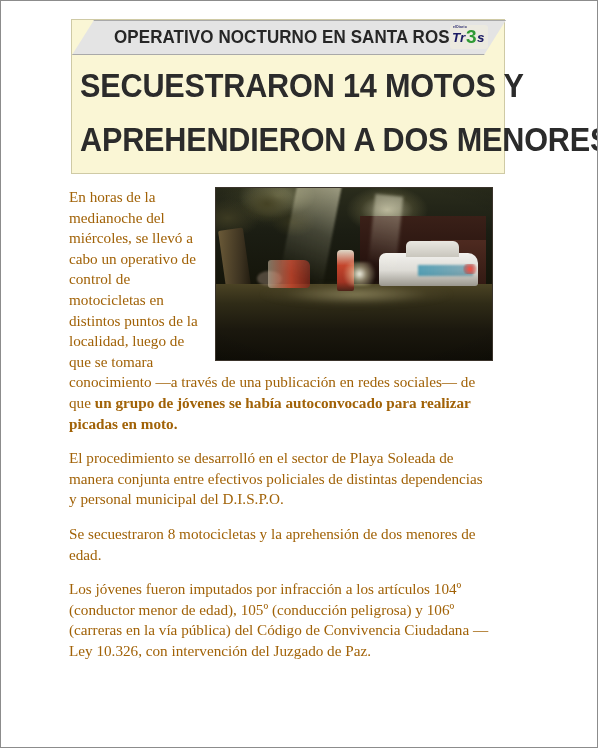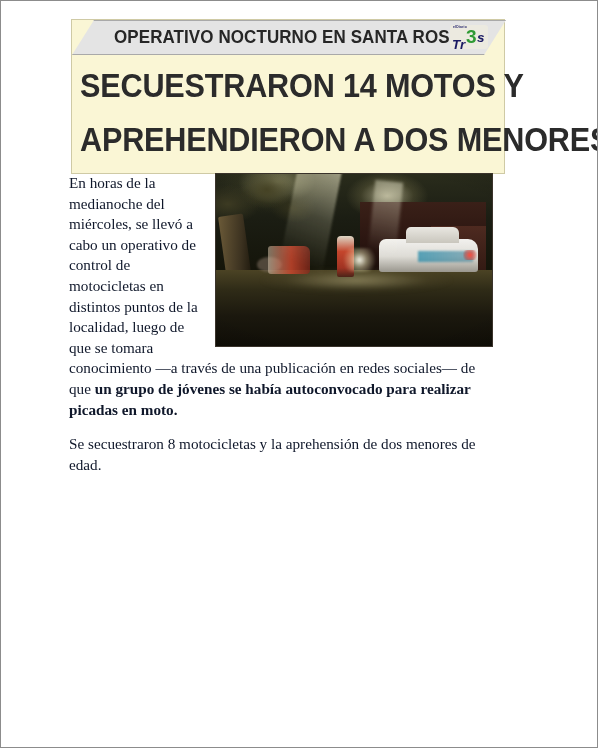--- a/index.html
+++ b/index.html
@@ -98,21 +98,20 @@
     white-space: nowrap;
   }
   .logo .logo-tr {
     position: absolute;
     left: 2px;
     top: 4px;
     font-size: 13.5px;
     color: #1b1b63;
     line-height: 18px;
     font-style: italic;
-    margin-top: 7px;
   }
   .logo .logo-three {
     position: absolute;
     left: 16px;
     top: 1px;
     font-size: 19px;
     color: #2f9a34;
     line-height: 22px;
     font-weight: bold;
   }
@@ -140,26 +139,26 @@
     transform: scaleX(0.90);
     transform-origin: left top;
     white-space: nowrap;
   }
   .headline .hl-line { display: block; }
 
   
   .article {
     position: absolute;
     left: 68px;
-    top: 172px;
+    top: 186px;
     width: 424px;
     font-family: "Liberation Serif", serif;
     font-size: 15.2px;
     line-height: 20.6px;
-    color: #0f172a;
+    color: #a16207;
     text-align: left;
   }
   .article p { margin: 0 0 14px 0; }
   .article strong { font-weight: bold; }
 
   
   .photo {
     float: right;
     width: 278px;
     height: 174px;
@@ -314,18 +313,20 @@
       <div class="ph-car-tail"></div>
       <div class="ph-person"></div>
       <div class="ph-headlight"></div>
       <div class="ph-beam"></div>
       <div class="ph-beam2"></div>
       <div class="ph-vignette"></div>
     </div>
 
     <p><span>En horas de la medianoche del miércoles, se llevó a cabo un operativo de control de motocicletas en distintos puntos de la localidad, luego de que se tomara conocimiento —a través de una publicación en redes sociales— de que </span><strong>un grupo de jóvenes se había autoconvocado para realizar picadas en moto.</strong></p>
 
+    <p>El procedimiento se desarrolló en el sector de Playa Soleada de manera conjunta entre efectivos policiales de distintas dependencias y personal municipal del D.I.S.P.O.</p>
 
     <p>Se secuestraron 8 motocicletas y la aprehensión de dos menores de edad.</p>
 
+    <p>Los jóvenes fueron imputados por infracción a los artículos 104º (conductor menor de edad), 105º (conducción peligrosa) y 106º (carreras en la vía pública) del Código de Convivencia Ciudadana — Ley 10.326, con intervención del Juzgado de Paz.</p>
   </div>
 
 </div>
 
 </body></html>

